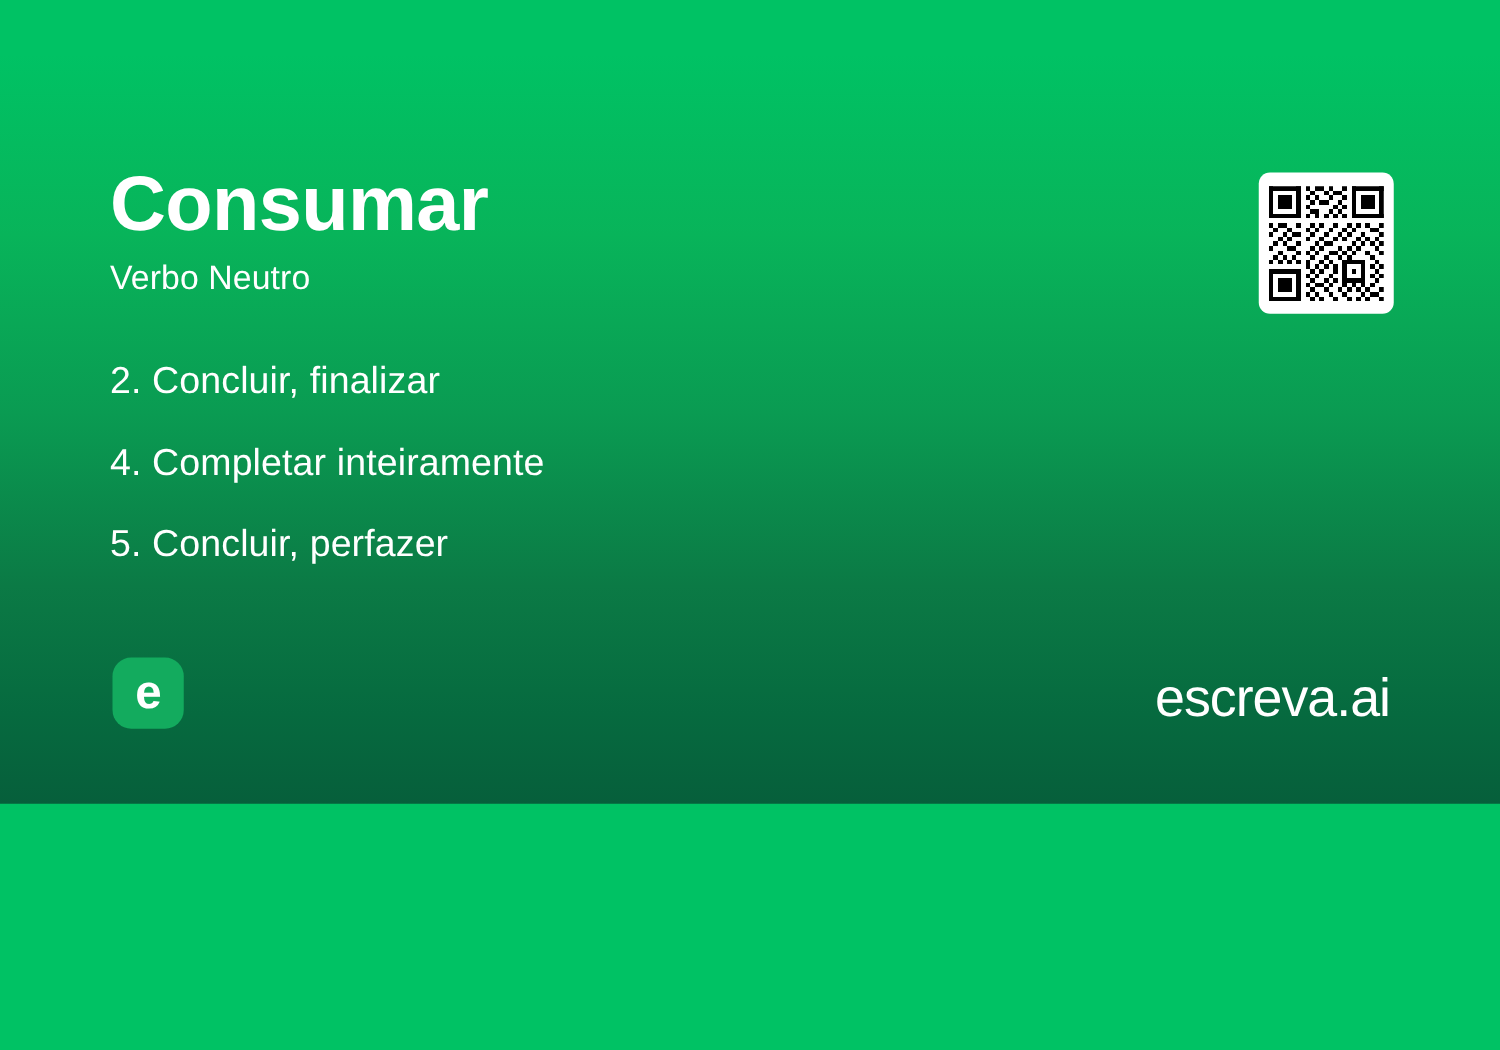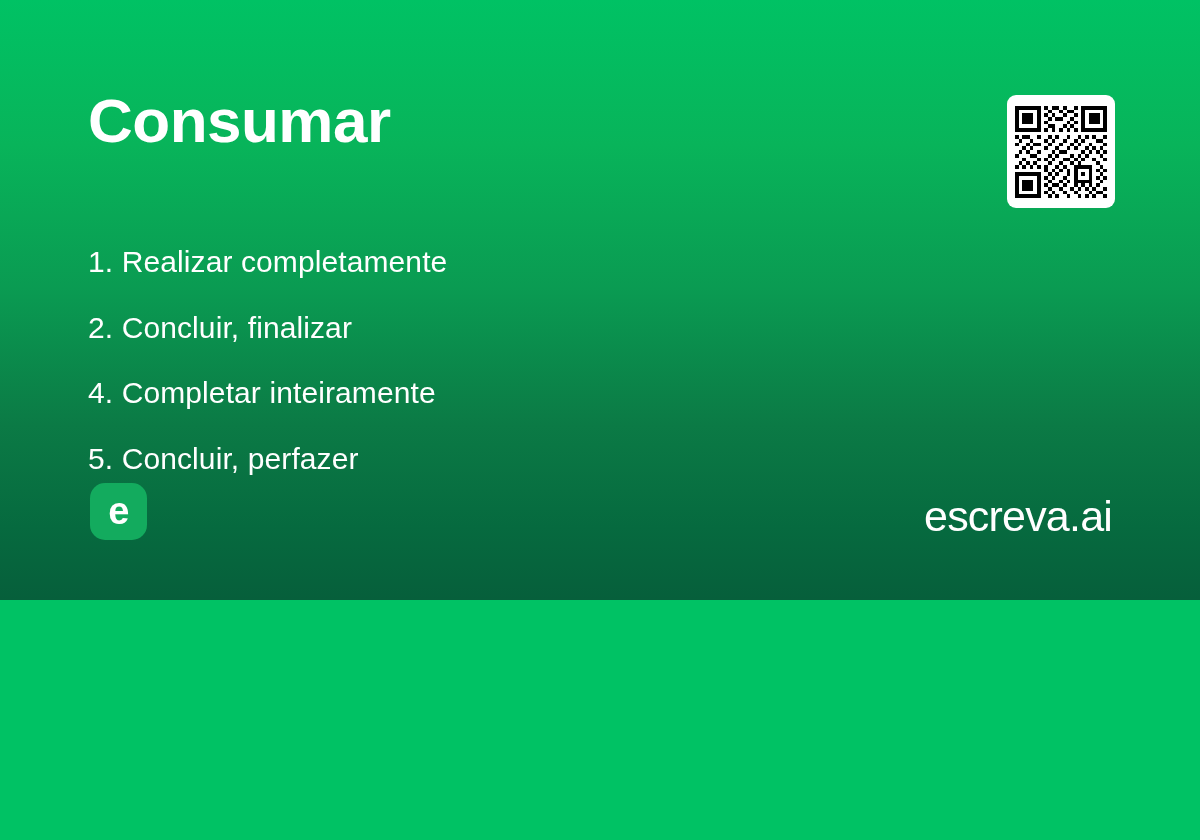--- a/index.html
+++ b/index.html
@@ -20,20 +20,21 @@
     width: 1200px;
     height: 600px;
     background: linear-gradient(180deg,
         #00c264 0%,
         #08b45a 24%,
         #0a9b52 48%,
         #0b7a45 71%,
         #066a3f 88%,
         #065f3b 100%);
     overflow: hidden;
+    margin-top: 43px;
   }
 
   
   #header {
     position: absolute;
     left: 88px;
     top: 88px;
     width: 860px;
   }
 
@@ -136,20 +137,21 @@
     white-space: nowrap;
   }
 </style>
 </head>
 <body>
 
 <div id="card">
 
   <div id="header">
     <h1 id="word-title">Consumar</h1>
+    <div id="word-class">Verbo Neutro</div>
   </div>
 
   <div id="qr-card">
     <svg viewBox="0 0 25 25" aria-hidden="true">
       <rect x="0" y="0" width="25" height="25" fill="#ffffff"></rect>
       <g fill="#000000">
 
         <rect x="0" y="0" width="7" height="1"></rect>
           <rect x="0" y="6" width="7" height="1"></rect>
         <rect x="0" y="0" width="1" height="7"></rect>
@@ -351,21 +353,20 @@
         <rect x="14" y="24" width="1" height="1"></rect>
           <rect x="17" y="24" width="1" height="1"></rect>
         <rect x="19" y="24" width="1" height="1"></rect>
           <rect x="21" y="24" width="1" height="1"></rect>
         <rect x="24" y="24" width="1" height="1"></rect>
       </g>
     </svg>
   </div>
 
   <ol id="definitions">
-      <li><span class="def-index">1.</span> <span class="def-text">Realizar completamente</span></li>
       <li><span class="def-index">2.</span> <span class="def-text">Concluir, finalizar</span></li>
       <li><span class="def-index">4.</span> <span class="def-text">Completar inteiramente</span></li>
       <li><span class="def-index">5.</span> <span class="def-text">Concluir, perfazer</span></li>
     </ol>
 
   <div id="logo-mark">
     <span id="logo-mark-letter">e</span>
   </div>
 
   <div id="brand-wordmark">escreva.ai</div>

